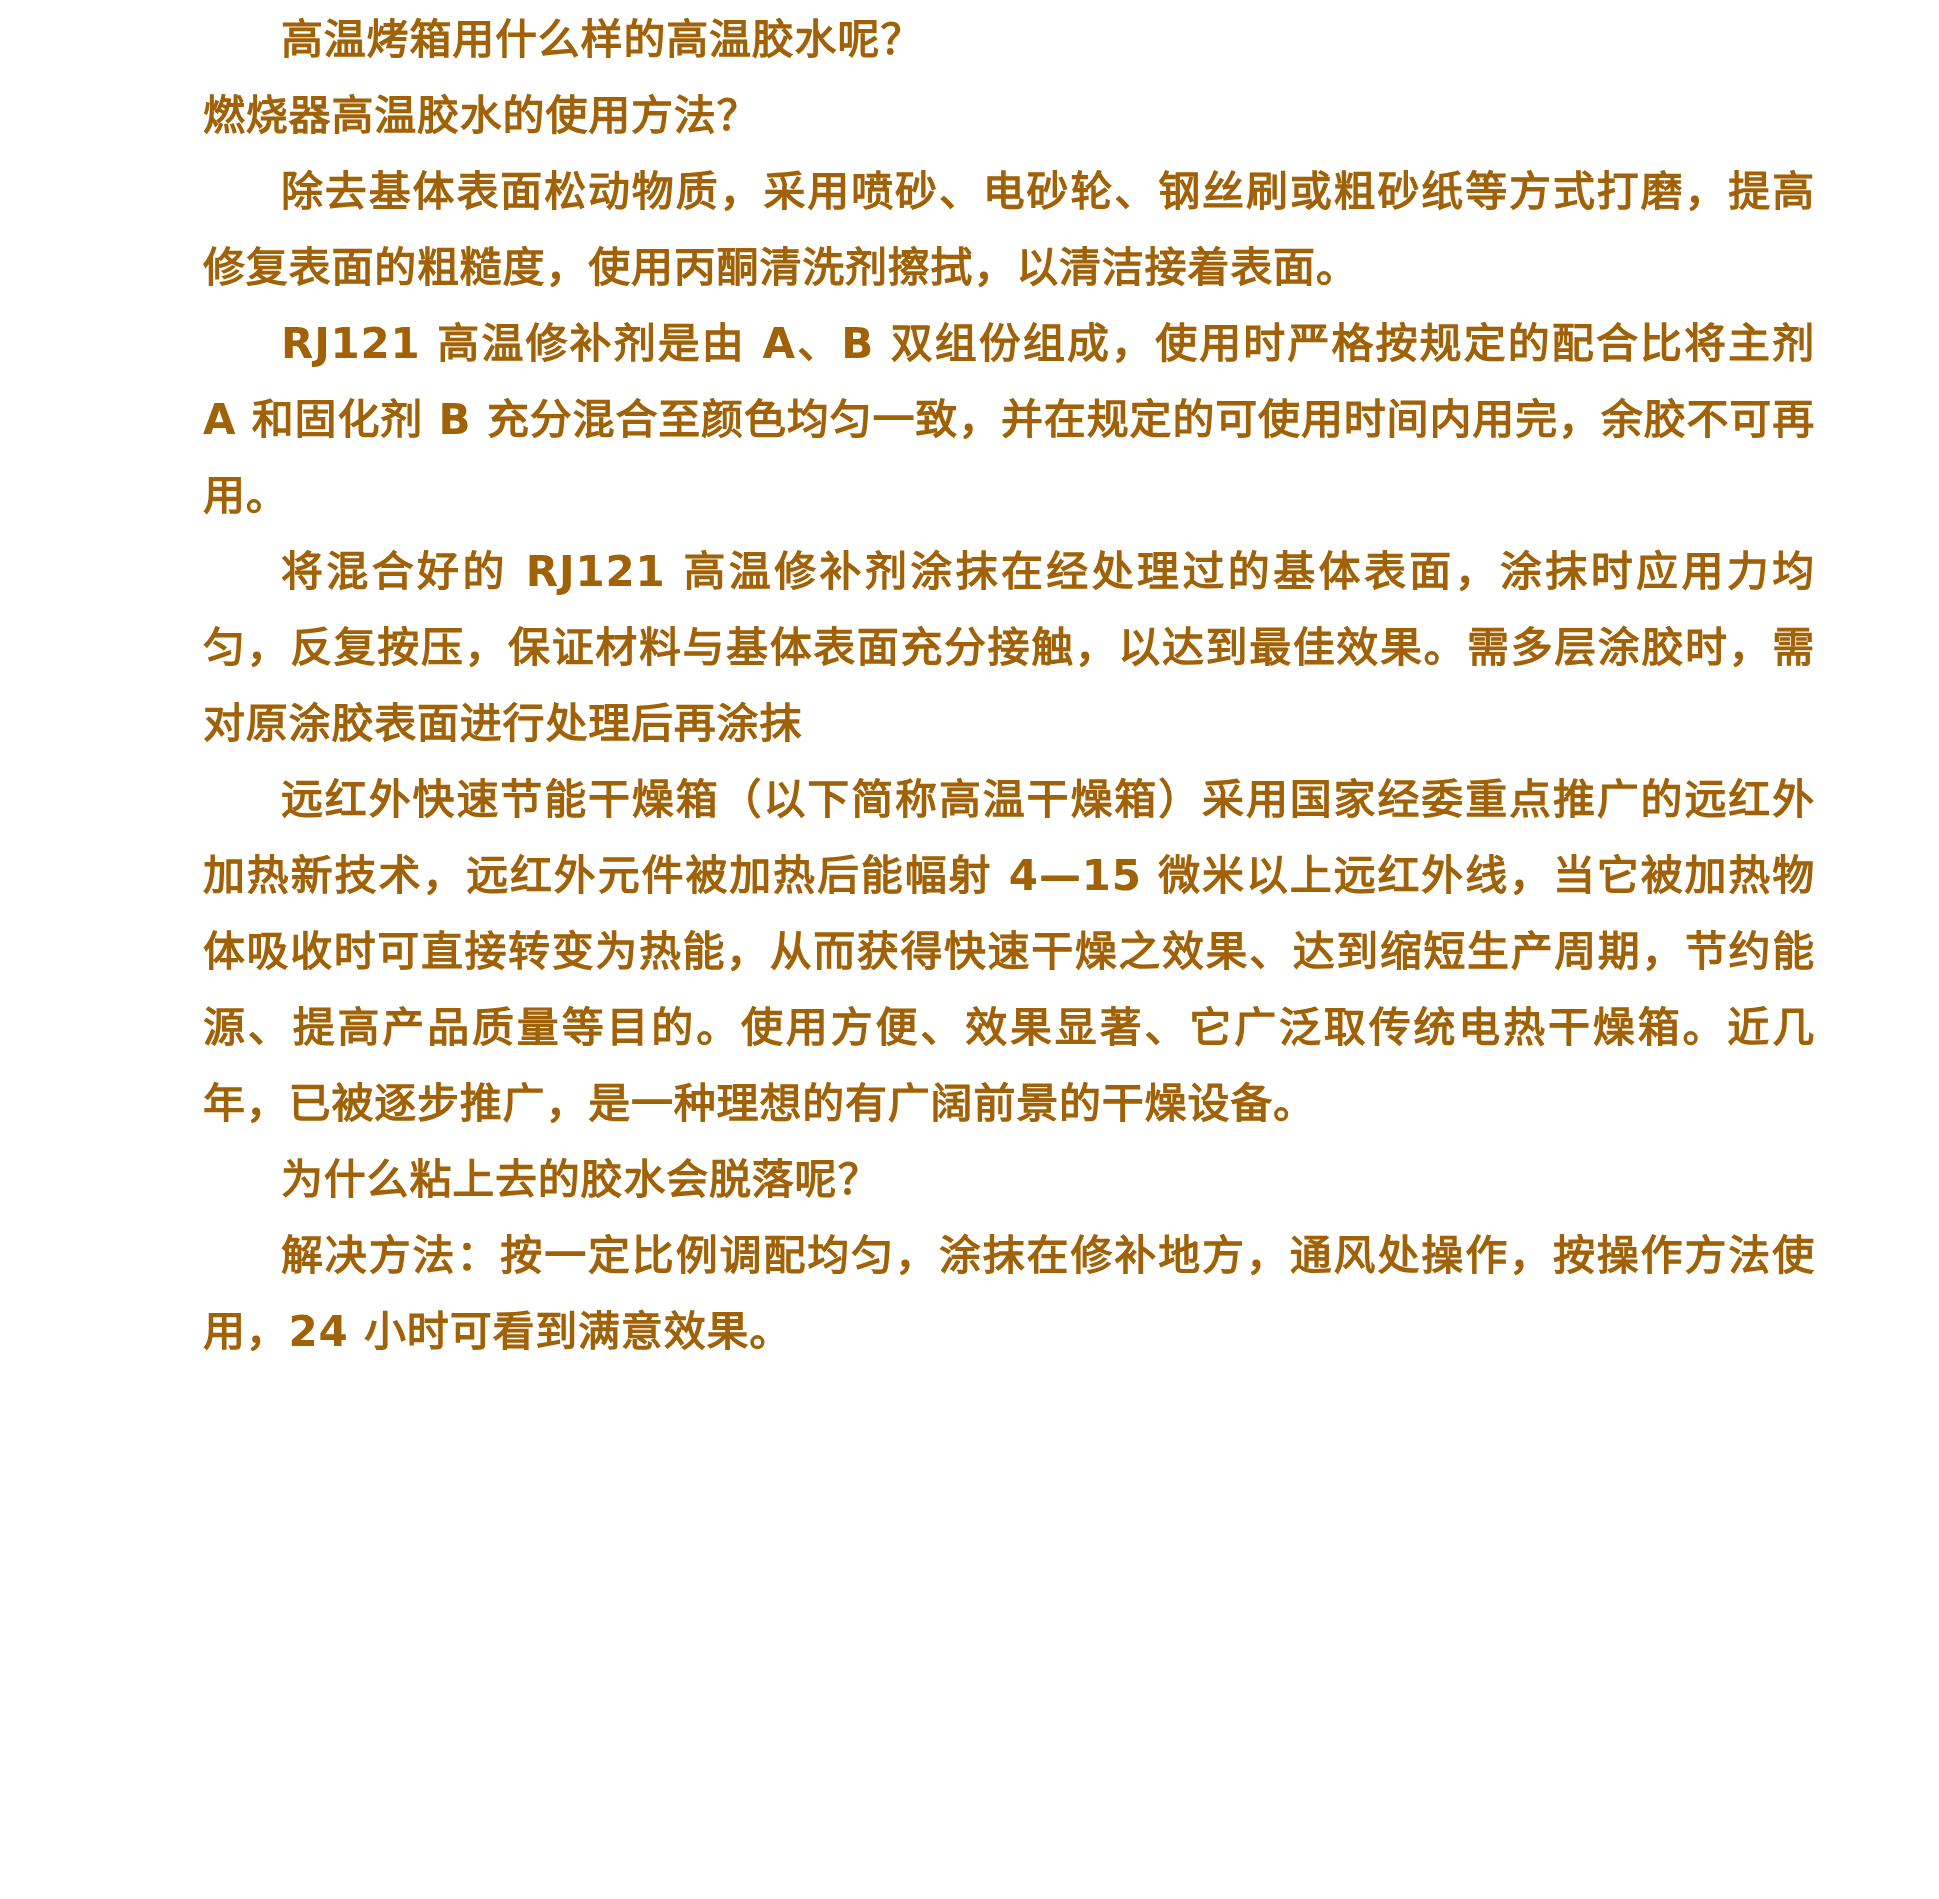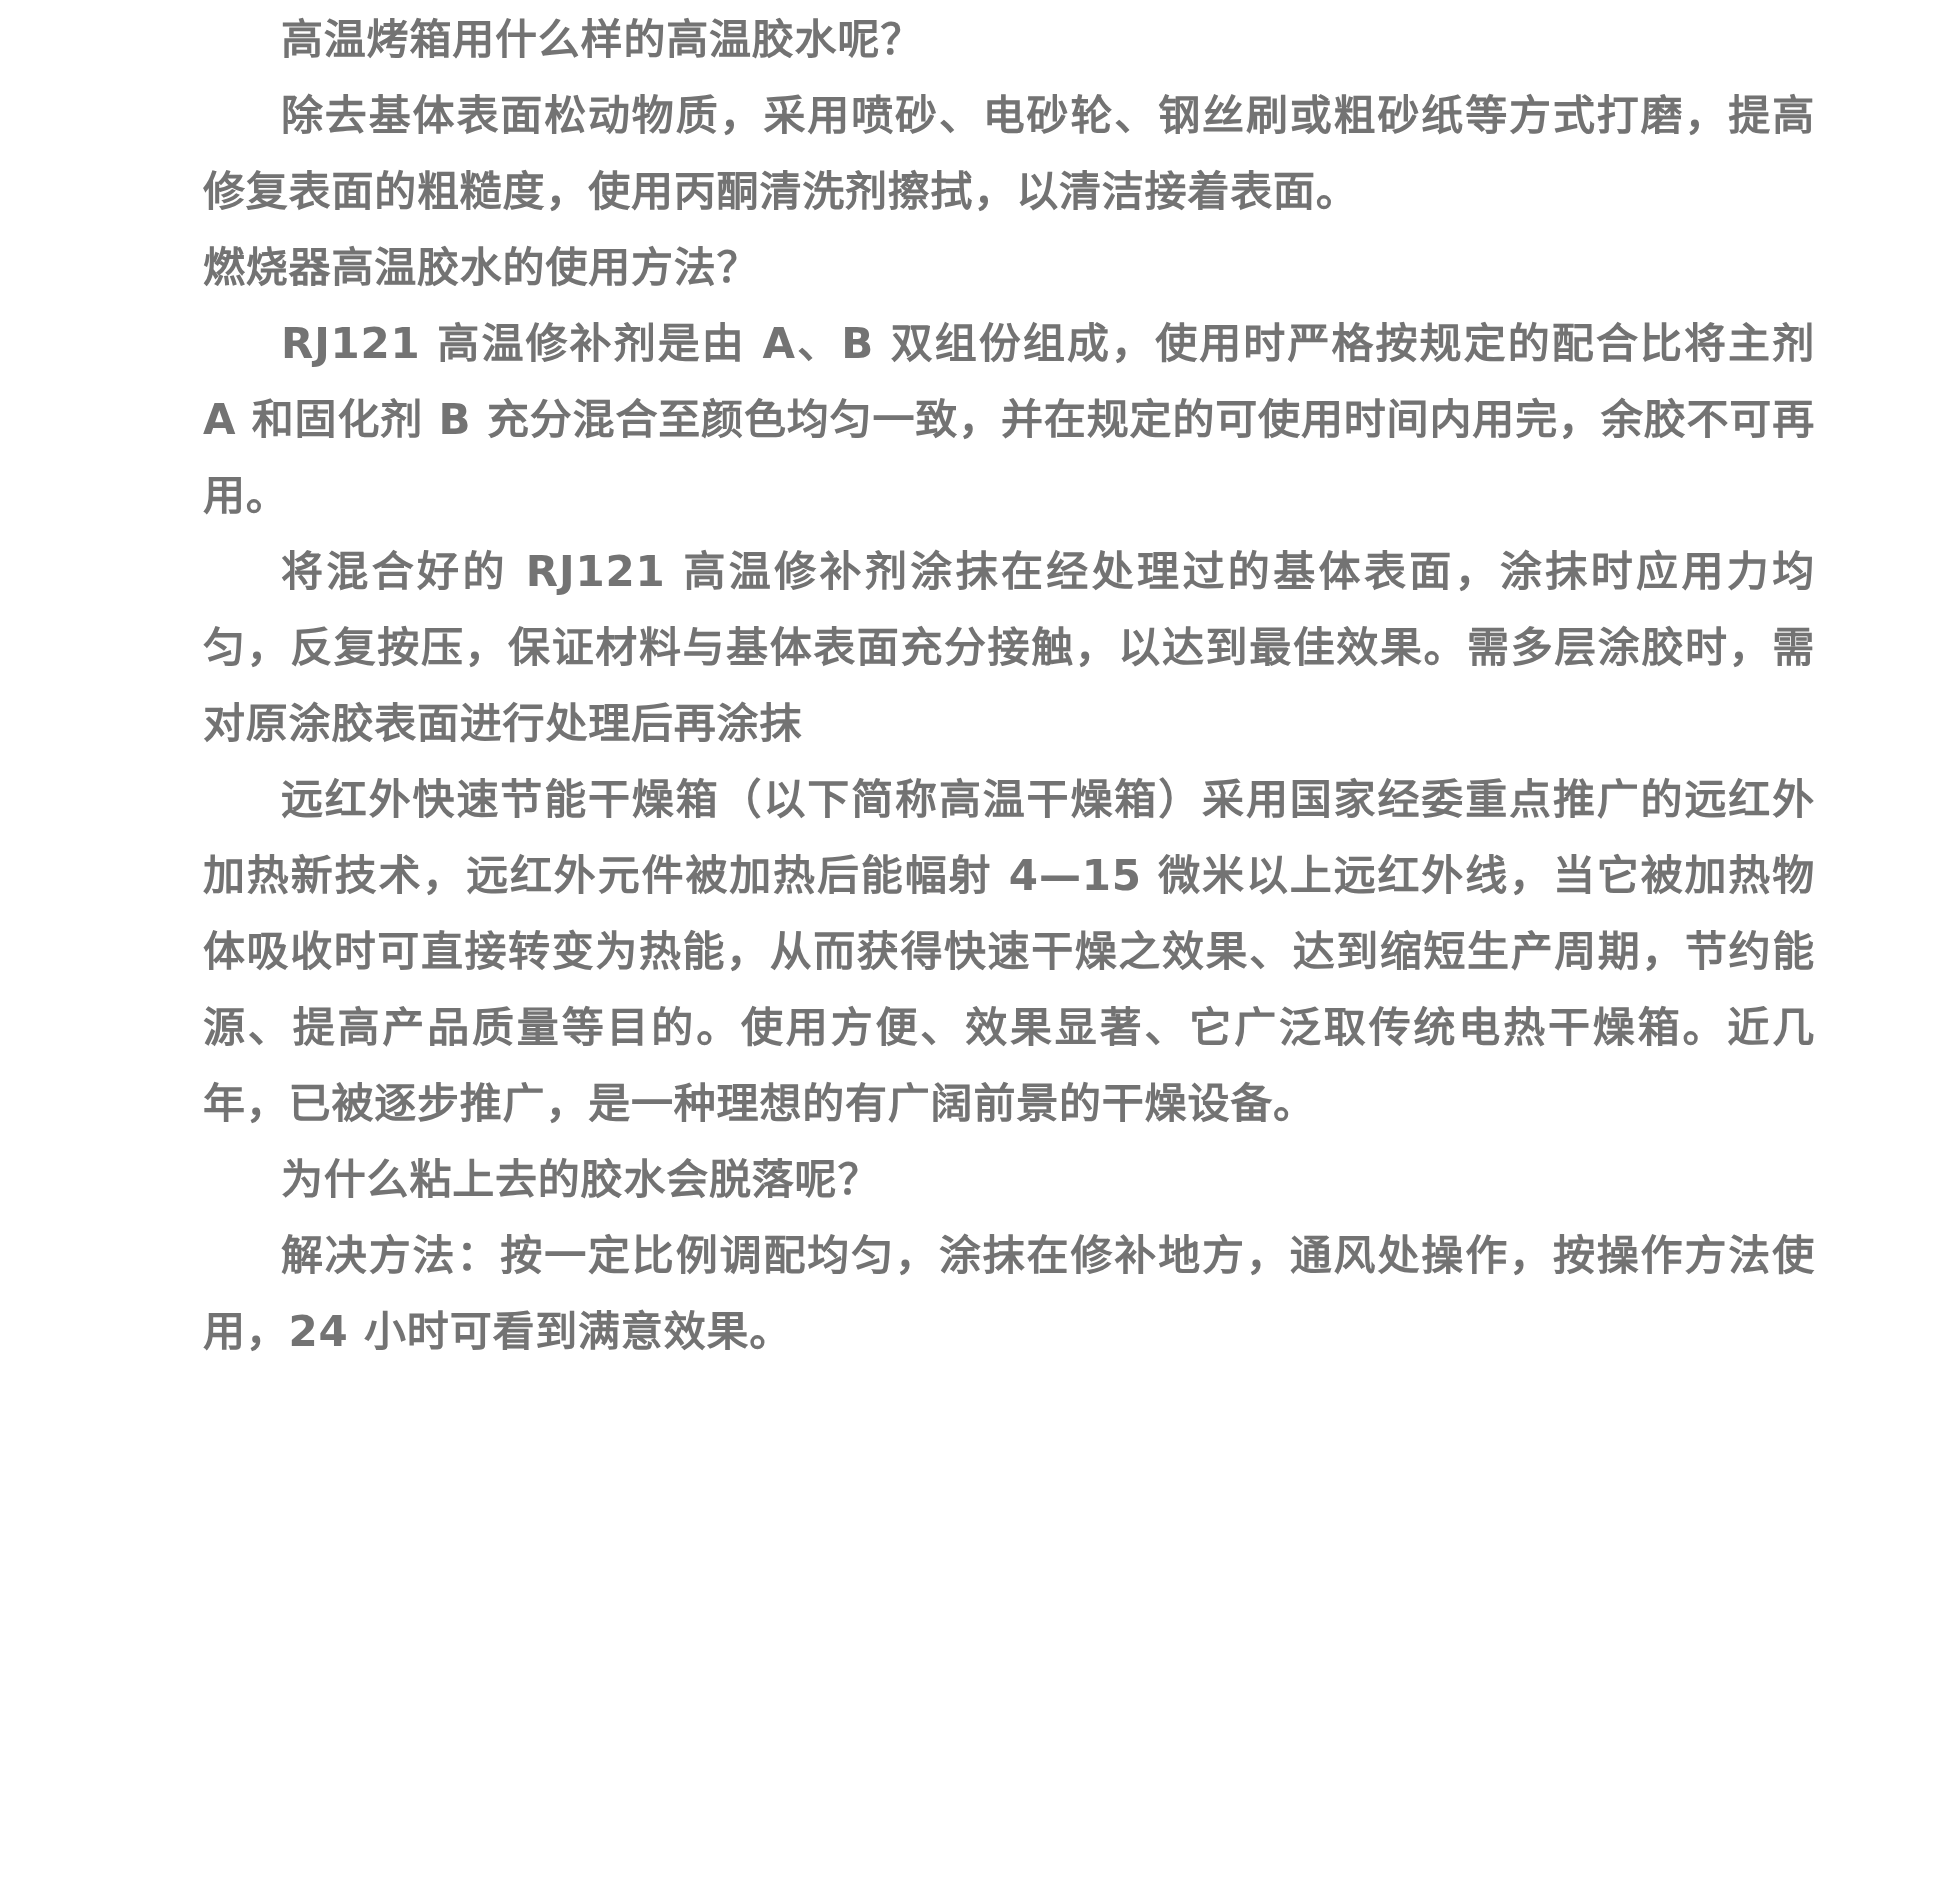--- a/index.html
+++ b/index.html
@@ -17,35 +17,35 @@
     width: 1939px;
     height: 1899px;
     padding: 1.6px 124px 0 203px;
   }
   .para {
     margin: 0;
     font-family: "DejaVu Sans", "Liberation Sans", sans-serif;
     font-weight: 600;
     font-size: 42px;
     line-height: 76px;
-    color: #737373;
+    color: #a16207;
     text-align: justify;
     text-justify: inter-ideograph;
     letter-spacing: 0.8px;
   }
   .para[data-indent="normal"] { text-indent: 78px; }
   .para[data-indent="small"]  { text-indent: 58px; }
   .para[data-indent="none"]   { text-indent: 0; }
 </style>
 </head>
 <body>
 
 <div class="page">
   <p class="para" data-indent="normal">高温烤箱用什么样的高温胶水呢？</p>
+  <p class="para" data-indent="none">燃烧器高温胶水的使用方法？</p>
   <p class="para" data-indent="normal">除去基体表面松动物质，采用喷砂、电砂轮、钢丝刷或粗砂纸等方式打磨，提高修复表面的粗糙度，使用丙酮清洗剂擦拭，以清洁接着表面。</p>
-  <p class="para" data-indent="none">燃烧器高温胶水的使用方法？</p>
   <p class="para" data-indent="normal">RJ121 高温修补剂是由 A、B 双组份组成，使用时严格按规定的配合比将主剂 A 和固化剂 B 充分混合至颜色均匀一致，并在规定的可使用时间内用完，余胶不可再用。</p>
   <p class="para" data-indent="normal">将混合好的 RJ121 高温修补剂涂抹在经处理过的基体表面，涂抹时应用力均匀，反复按压，保证材料与基体表面充分接触，以达到最佳效果。需多层涂胶时，需对原涂胶表面进行处理后再涂抹</p>
   <p class="para" data-indent="normal">远红外快速节能干燥箱（以下简称高温干燥箱）采用国家经委重点推广的远红外加热新技术，远红外元件被加热后能幅射 4—15 微米以上远红外线，当它被加热物体吸收时可直接转变为热能，从而获得快速干燥之效果、达到缩短生产周期，节约能源、提高产品质量等目的。使用方便、效果显著、它广泛取传统电热干燥箱。近几年，已被逐步推广，是一种理想的有广阔前景的干燥设备。</p>
   <p class="para" data-indent="normal">为什么粘上去的胶水会脱落呢？</p>
   <p class="para" data-indent="normal">解决方法：按一定比例调配均匀，涂抹在修补地方，通风处操作，按操作方法使用，24 小时可看到满意效果。</p>
 </div>
 
 
 </body></html>

